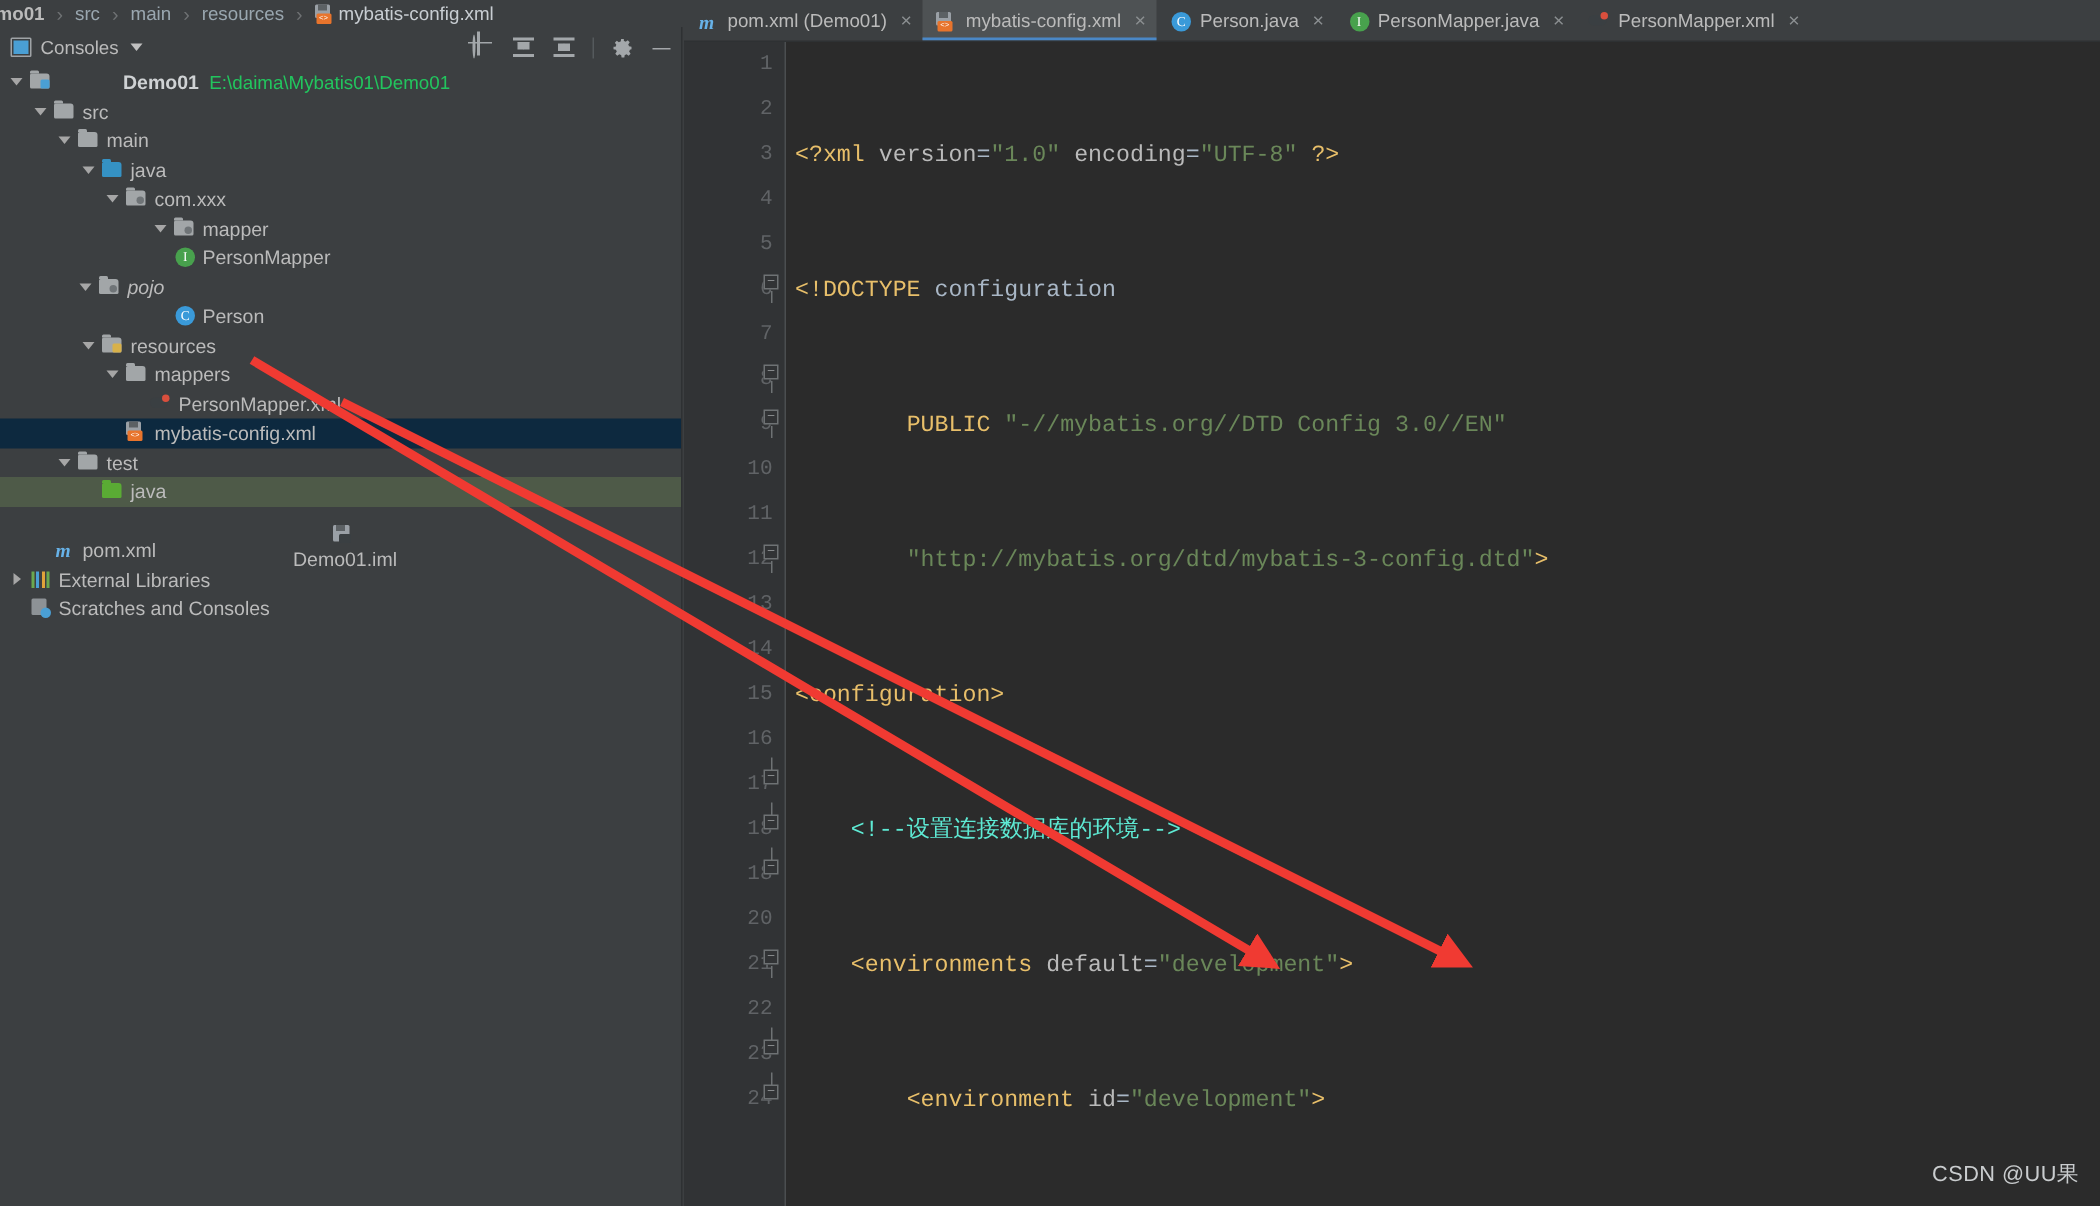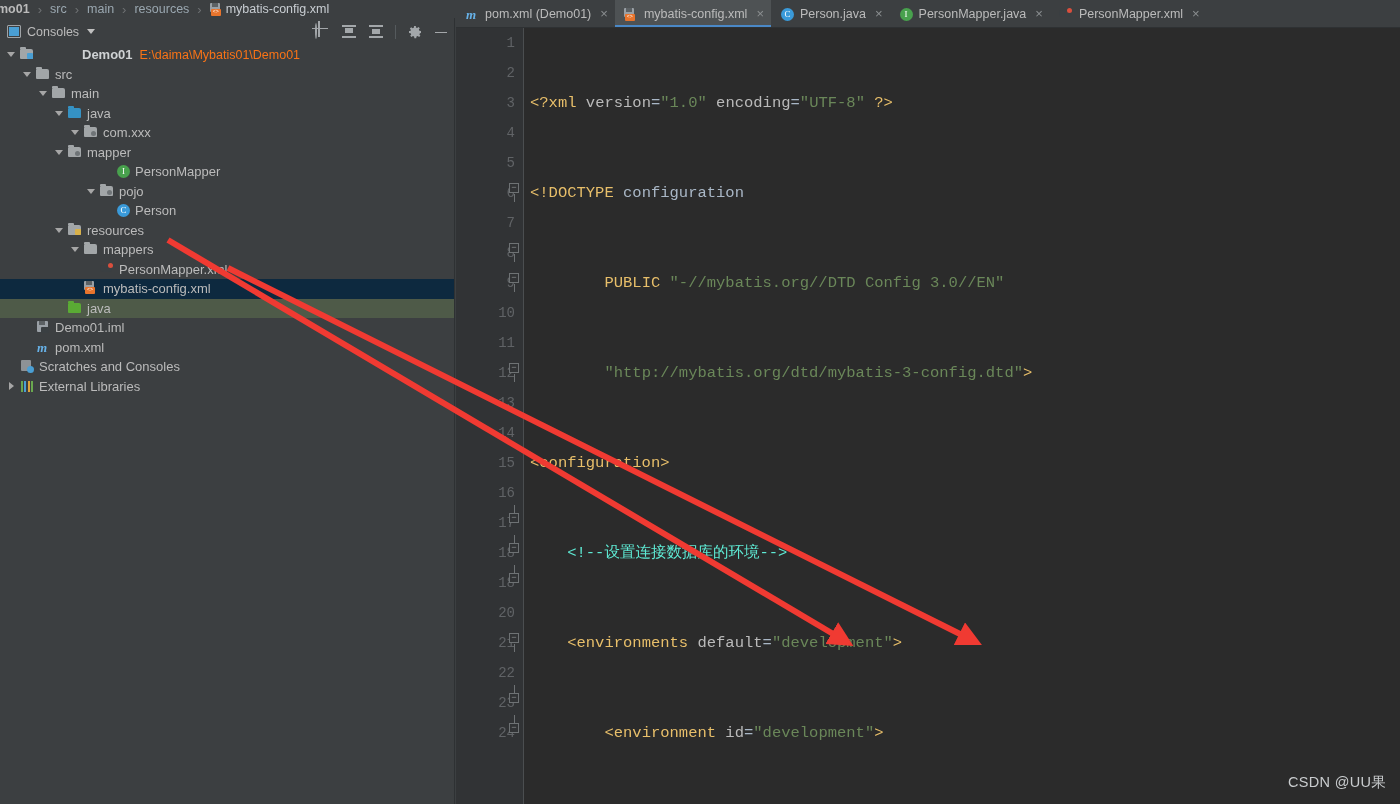--- a/index.html
+++ b/index.html
@@ -107,21 +107,21 @@
     content:""; position:absolute; left:1px; top:3px; width:0;height:0;
     border-left:4.5px solid transparent; border-right:4.5px solid transparent; border-top:5px solid #a6a6a6;
   }
   .arrow.right::after {
     content:""; position:absolute; left:3px; top:1px; width:0;height:0;
     border-top:4.5px solid transparent; border-bottom:4.5px solid transparent; border-left:5px solid #a6a6a6;
   }
   .ticon { width:16px; height:15px; flex:0 0 16px; margin-right:4px; position:relative; }
   .lbl { color:#bbbbbb; }
   .lbl.bold { font-weight: bold; color:#cfd2d4;margin-left:43px; }
-  .path-hint { color:#f97316; margin-left:7px; font-size:12.5px; }
+  .path-hint { color:#22c55e; margin-left:7px; font-size:12.5px; }
 
   
   .fold { position:absolute; left:1px; top:2px; width:13px; height:10px; background:#a2a6a8; border-radius:1px 2px 1px 1px; }
   .fold::before { content:""; position:absolute; left:0; top:-2px; width:6px; height:2px; background:#a2a6a8; border-radius:1px 1px 0 0;}
   .fold.blue  { background:#3592c4; } .fold.blue::before { background:#3592c4; }
   .fold.green { background:#5aab34; } .fold.green::before{ background:#5aab34; }
   .fold .corner { position:absolute; right:0; bottom:0; width:6px; height:6px; background:#4a9fd4; border-radius:1px;}
   .fold .corner.res { background:#d8b14a; }
   .fold .corner.pkg { background:#6f7477; border-radius:50%; width:5px; height:5px; right:1px; bottom:1px;}
 
@@ -299,37 +299,37 @@
         </div>
         <div class="row" style="padding-left: 70px;">
           <span class="arrow down"></span>
           <span class="ticon">
             <span class="fold">
               <span class="corner pkg"></span>
             </span>
           </span>
           <span class="lbl">com.xxx</span>
         </div>
-        <div class="row" style="padding-left: 54px;">
+        <div class="row" style="padding-left: 54px; margin-left: 48px;">
           <span class="arrow down"></span>
           <span class="ticon">
             <span class="fold">
               <span class="corner pkg"></span>
             </span>
           </span>
           <span class="lbl">mapper</span>
         </div>
         <div class="row" style="padding-left: 102px;">
           <span class="arrow"></span>
           <span class="ticon">
             <span class="ic-iface">I</span>
           </span>
           <span class="lbl">PersonMapper</span>
         </div>
-        <div class="row" style="padding-left: 86px;">
+        <div class="row" style="padding-left: 52px; font-style: italic;">
           <span class="arrow down"></span>
           <span class="ticon">
             <span class="fold">
               <span class="corner pkg"></span>
             </span>
           </span>
           <span class="lbl">pojo</span>
         </div>
         <div class="row" style="padding-left: 102px;">
           <span class="arrow"></span>
@@ -362,65 +362,72 @@
               <span class="head"></span>
             </span>
           </span>
           <span class="lbl">PersonMapper.xml</span>
         </div>
         <div class="row selected" style="padding-left: 70px;">
           <span class="arrow"></span>
           <span class="ticon"><span class="ic-xmlcfg"><span class="disk"></span><span class="badge">&lt;&gt;</span></span></span>
           <span class="lbl">mybatis-config.xml</span>
         </div>
+        <div class="row" style="padding-left: 38px;">
+          <span class="arrow down"></span>
+          <span class="ticon">
+            <span class="fold"></span>
+          </span>
+          <span class="lbl">test</span>
+        </div>
         <div class="row green" style="padding-left: 54px;">
           <span class="arrow"></span>
           <span class="ticon">
             <span class="fold green"></span>
           </span>
           <span class="lbl">java</span>
         </div>
-        <div class="row" style="padding-left: 22px;">
+        <div class="row" style="padding-left: 6px; flex-direction: column;">
           <span class="arrow"></span>
           <span class="ticon">
             <span class="ic-iml">
               <span class="d"></span>
               <span class="b"></span>
             </span>
           </span>
           <span class="lbl">Demo01.iml</span>
         </div>
         <div class="row" style="padding-left: 22px;">
           <span class="arrow"></span>
           <span class="ticon">
             <span class="ic-maven">m</span>
           </span>
           <span class="lbl">pom.xml</span>
-        </div>
-        <div class="row" style="padding-left: 6px;">
-          <span class="arrow"></span>
-          <span class="ticon">
-            <span class="ic-scratch">
-              <span class="pg"></span>
-              <span class="cl"></span>
-            </span>
-          </span>
-          <span class="lbl">Scratches and Consoles</span>
         </div>
         <div class="row" style="padding-left: 6px;">
           <span class="arrow right"></span>
           <span class="ticon">
             <span class="ic-lib">
               <i></i>
               <i></i>
               <i></i>
               <i></i>
             </span>
           </span>
           <span class="lbl">External Libraries</span>
+        </div>
+        <div class="row" style="padding-left: 6px;">
+          <span class="arrow"></span>
+          <span class="ticon">
+            <span class="ic-scratch">
+              <span class="pg"></span>
+              <span class="cl"></span>
+            </span>
+          </span>
+          <span class="lbl">Scratches and Consoles</span>
         </div>
       </div>
   </div>
 
   <div class="editor-area">
 
     <div class="tabs" id="tabbar">
         <div class="tab">
           <span class="tab-ic">
             <span class="ic-maven">m</span>

